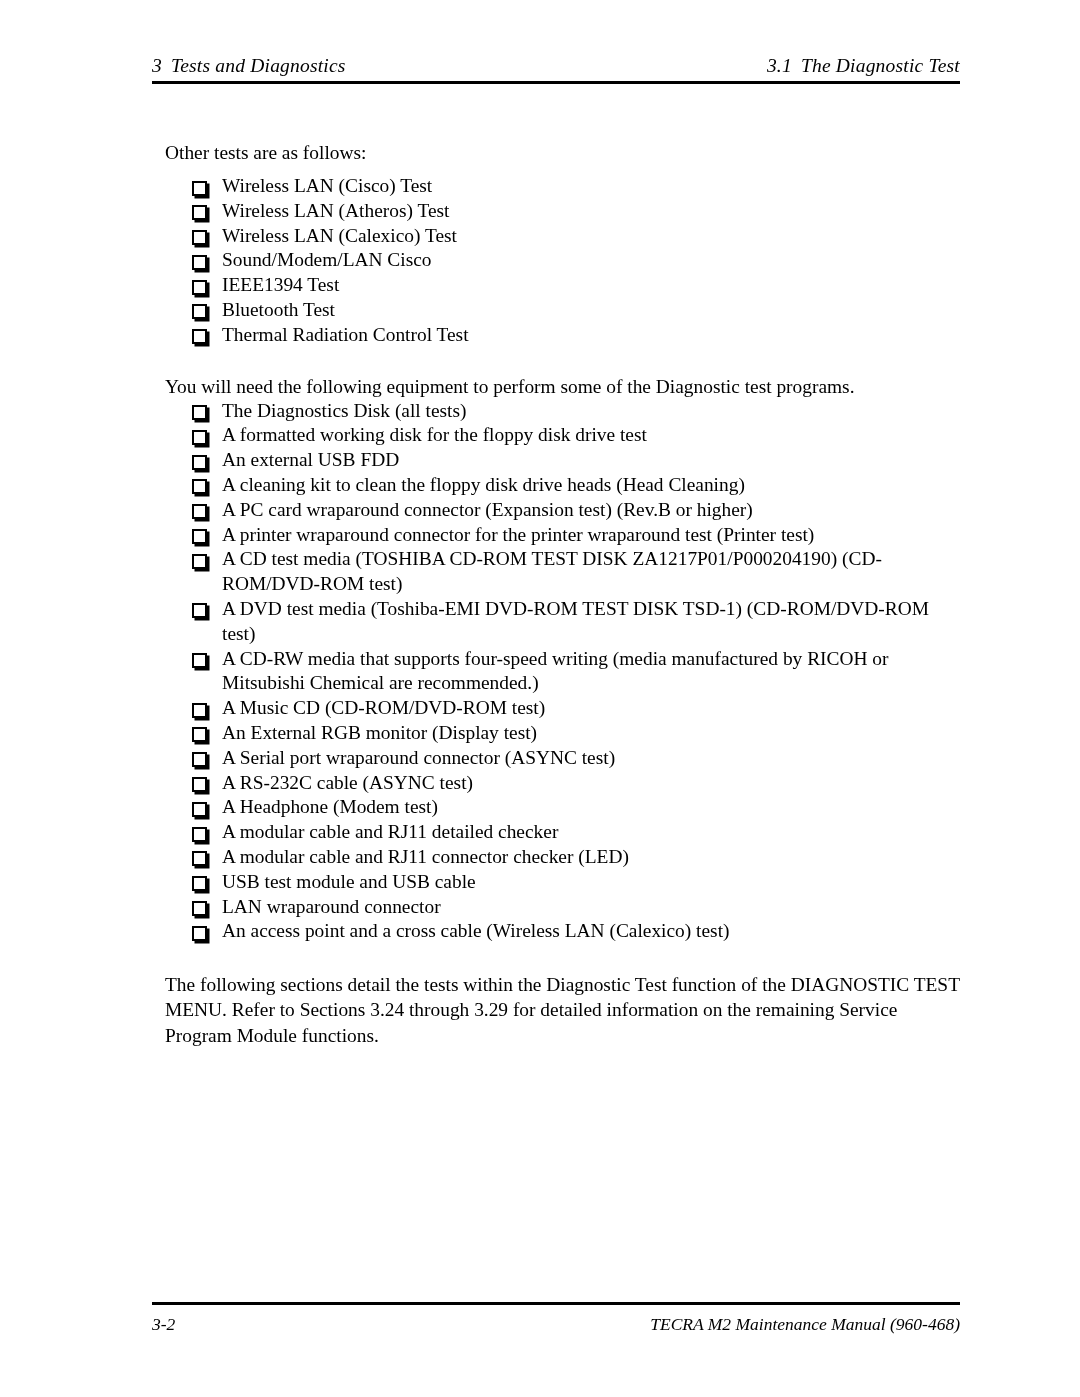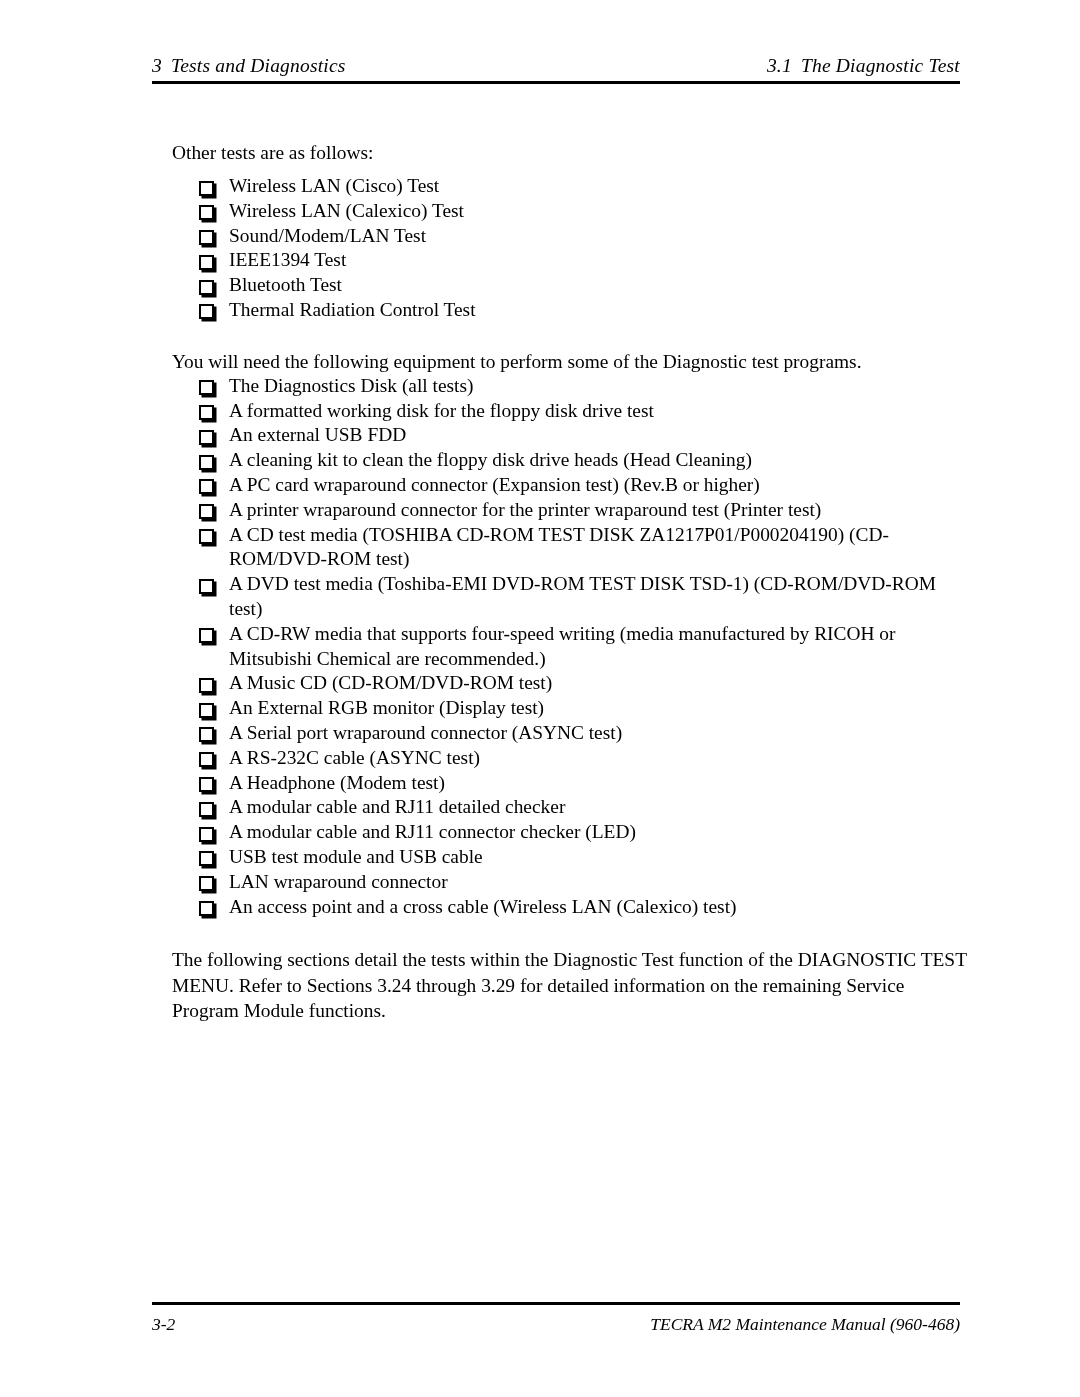--- a/index.html
+++ b/index.html
@@ -49,21 +49,21 @@
   }
   .header-rule {
     margin-top: 4px;
     height: 3px;
     background: #000000;
   }
 
   
   .content {
     position: absolute;
-    left: 172px;
+    left: 165px;
     top: 140px;
     width: 800px;
   }
 
   .para {
     font-size: 19.4px;
     line-height: 25px;
     margin: 0;
     text-align: left;
   }
@@ -147,22 +147,23 @@
     </div>
     <div class="header-rule"></div>
   </div>
 
   <div class="content">
 
     <p class="para para-intro">Other tests are as follows:</p>
 
     <ul class="bullet-list" id="other-tests-list">
         <li class="bullet-item"><span class="bullet-box"></span><span>Wireless LAN (Cisco) Test</span></li>
+        <li class="bullet-item"><span class="bullet-box"></span><span>Wireless LAN (Atheros) Test</span></li>
         <li class="bullet-item"><span class="bullet-box"></span><span>Wireless LAN (Calexico) Test</span></li>
-        <li class="bullet-item"><span class="bullet-box"></span><span>Sound/Modem/LAN Test</span></li>
+        <li class="bullet-item"><span class="bullet-box"></span><span>Sound/Modem/LAN Cisco</span></li>
         <li class="bullet-item"><span class="bullet-box"></span><span>IEEE1394 Test</span></li>
         <li class="bullet-item"><span class="bullet-box"></span><span>Bluetooth Test</span></li>
         <li class="bullet-item"><span class="bullet-box"></span><span>Thermal Radiation Control Test</span></li>
       </ul>
 
     <p class="para gap-before-para gap-after-para">You will need the following equipment to perform some of the Diagnostic test programs.</p>
 
     <ul class="bullet-list" id="equipment-list">
         <li class="bullet-item"><span class="bullet-box"></span><span>The Diagnostics Disk (all tests)</span></li>
         <li class="bullet-item"><span class="bullet-box"></span><span>A formatted working disk for the floppy disk drive test</span></li>

